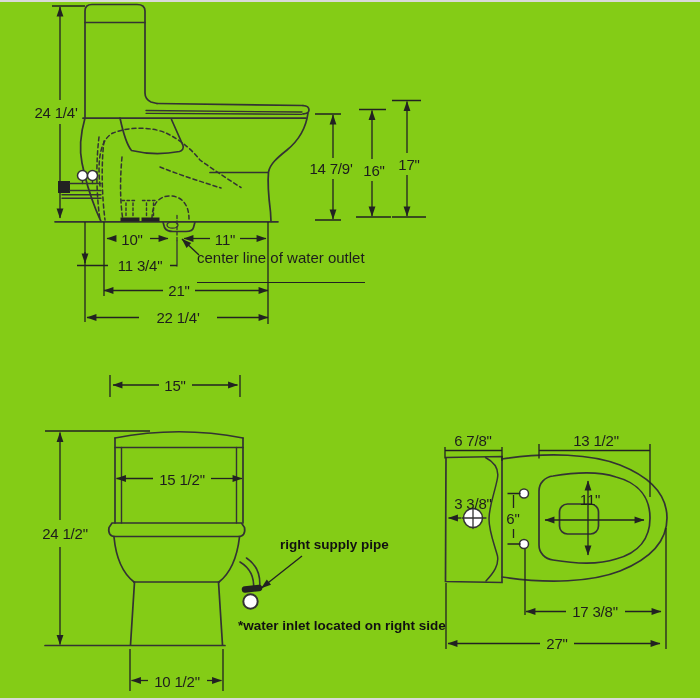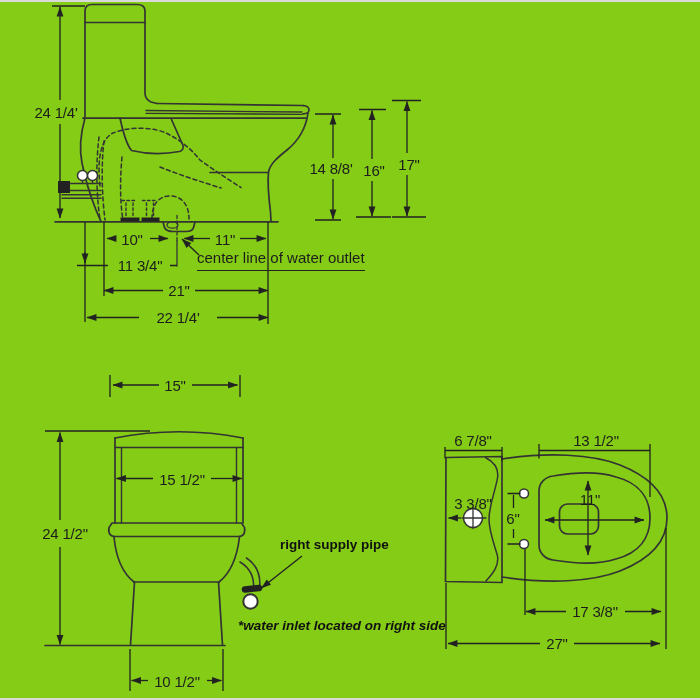--- a/index.html
+++ b/index.html
@@ -4,21 +4,21 @@
 <style>
   html,body{margin:0;padding:0;background:#fff;}
   .stage{position:relative;width:700px;height:700px;background:#84cc16;overflow:hidden;
          font-family:"Liberation Sans",sans-serif;}
   .band{position:absolute;left:0;width:700px;height:2px;background:#d9d9d9;}
   svg{position:absolute;left:0;top:0;}
   .dim{position:absolute;transform:translate(-50%,-50%);font:400 15px "Liberation Sans",sans-serif;
        color:#1d1d1d;white-space:nowrap;letter-spacing:-0.2px;}
   .note-b{position:absolute;font:700 13.5px "Liberation Sans",sans-serif;color:#111;white-space:nowrap;}
   .note-u{position:absolute;font:400 15px "Liberation Sans",sans-serif;color:#1d1d1d;white-space:nowrap;
-          border-bottom:1.5px solid #222;padding-bottom:4px;text-align:right;}
+          border-bottom:1.5px solid #222;padding-bottom:16px;text-align:right;}
 </style>
 </head>
 <body>
 
 <div class="stage">
   <div class="band" style="top:0;"></div>
   <div class="band" style="top:698px;"></div>
 
   <svg width="700" height="700" viewBox="0 0 700 700">
     <defs>
@@ -178,36 +178,36 @@
 
       <path d="M525,549 L525,615 M666,528 L666,649 M446,583 L446,649"></path>
       <line x1="526" y1="611.5" x2="566" y2="611.5" marker-start="url(#ah)"></line>
       <line x1="625" y1="611.5" x2="661" y2="611.5" marker-end="url(#ah)"></line>
       <line x1="448" y1="643.5" x2="540" y2="643.5" marker-start="url(#ah)"></line>
       <line x1="574" y1="643.5" x2="660" y2="643.5" marker-end="url(#ah)"></line>
     </g>
   </svg>
 
   <span class="dim" style="left:56px;top:112px;">24 1/4'</span>
-  <span class="dim" style="left:331px;top:168px;">14 8/8'</span>
+  <span class="dim" style="left:331px;top:168px;">14 7/9'</span>
   <span class="dim" style="left:374px;top:170px;">16"</span>
   <span class="dim" style="left:409px;top:164px;">17"</span>
   <span class="dim" style="left:132px;top:239px;">10"</span>
   <span class="dim" style="left:225px;top:239px;">11"</span>
   <span class="dim" style="left:140px;top:265px;">11 3/4"</span>
   <span class="dim" style="left:179px;top:290px;">21"</span>
   <span class="dim" style="left:178px;top:317px;">22 1/4'</span>
   <span class="note-u" style="left:197px;top:249px;">center line of water outlet</span>
 
   <span class="dim" style="left:175px;top:385px;">15"</span>
   <span class="dim" style="left:182px;top:479px;">15 1/2"</span>
   <span class="dim" style="left:65px;top:533px;">24 1/2"</span>
   <span class="dim" style="left:177px;top:681px;">10 1/2"</span>
   <span class="note-b" style="left:280px;top:537px;">right supply pipe</span>
-  <span class="note-b" style="left:238px;top:618px;font-style:italic;">*water inlet located on right side</span>
+  <span class="note-b" style="left:238px;top:618px;">*water inlet located on right side</span>
 
   <span class="dim" style="left:473px;top:440px;">6 7/8"</span>
   <span class="dim" style="left:596px;top:440px;">13 1/2"</span>
   <span class="dim" style="left:473px;top:503px;">3 3/8"</span>
   <span class="dim" style="left:513px;top:518px;">6"</span>
   <span class="dim" style="left:590px;top:499px;">11"</span>
   <span class="dim" style="left:595px;top:611px;">17 3/8"</span>
   <span class="dim" style="left:557px;top:643px;">27"</span>
 </div>
 

